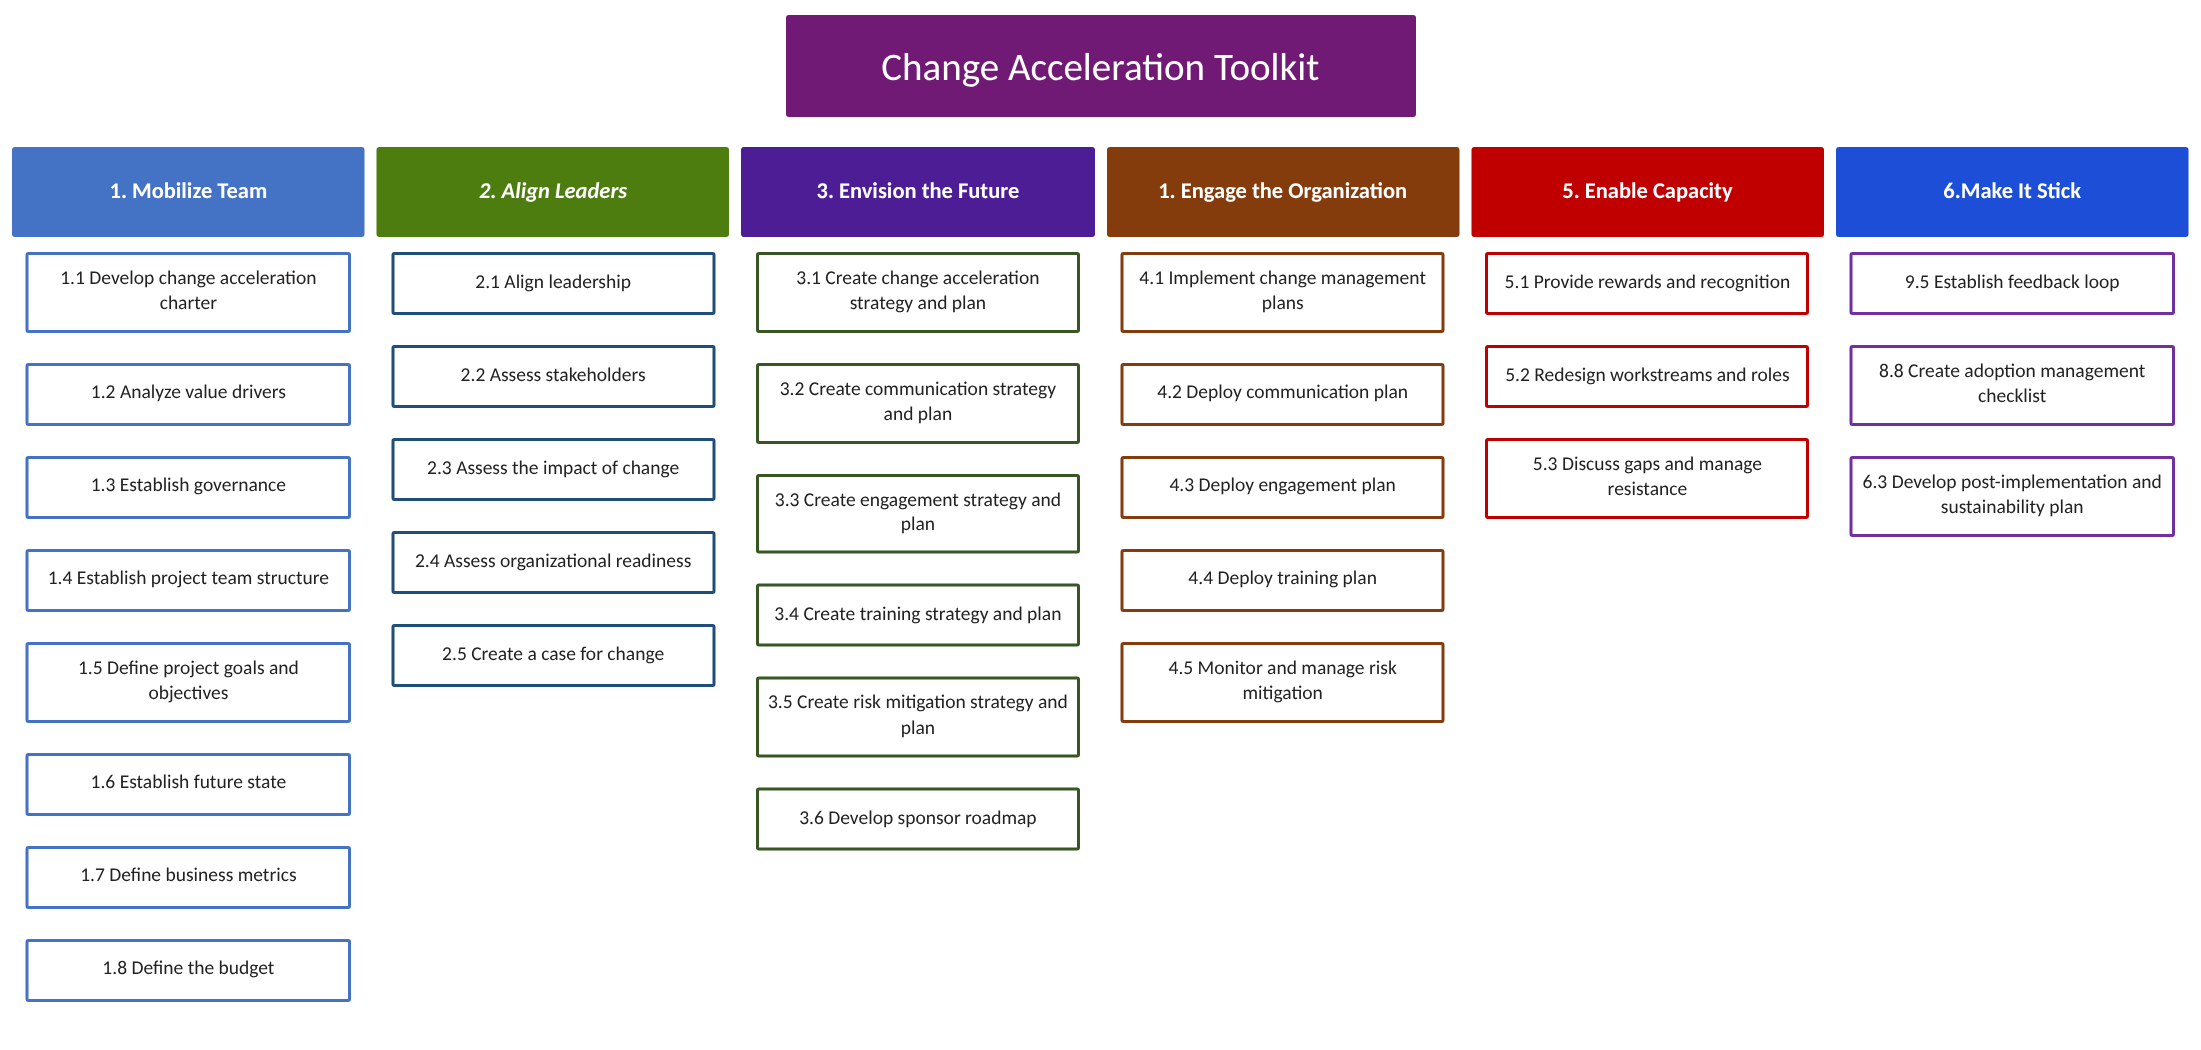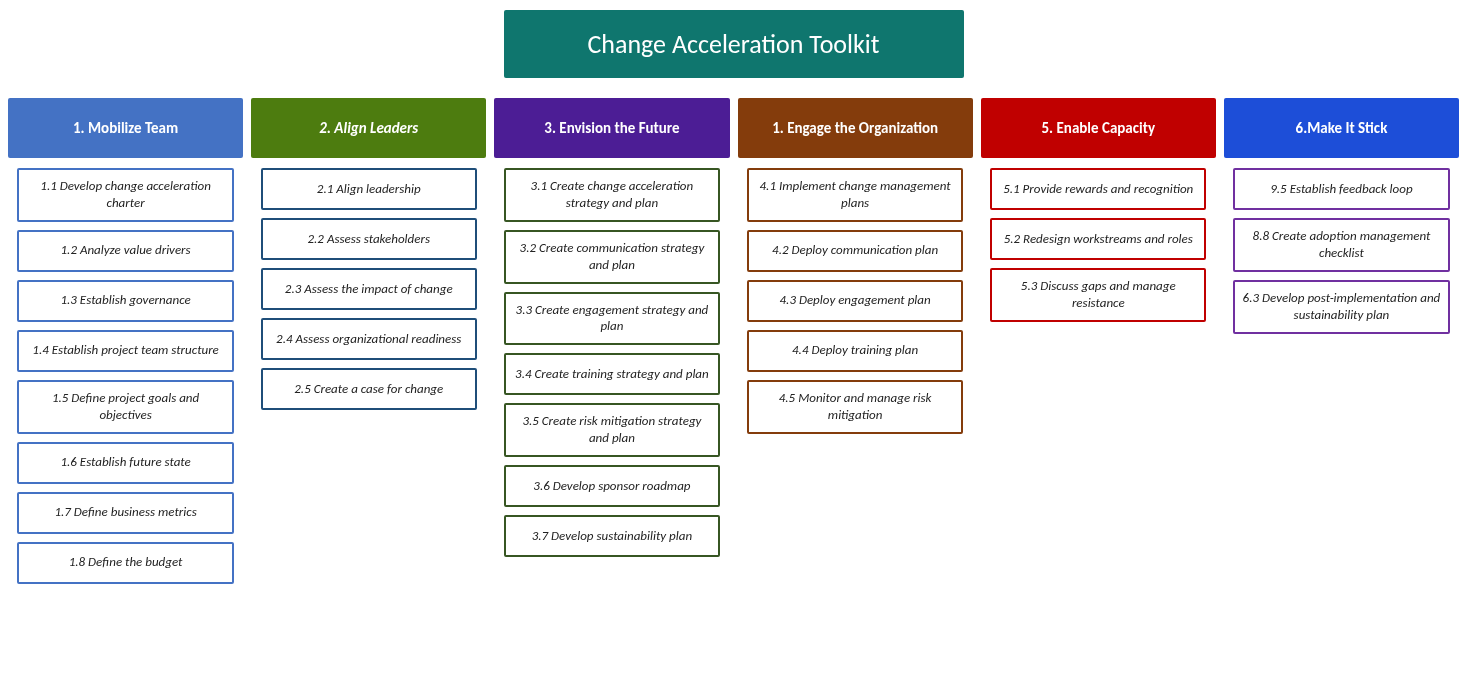--- a/index.html
+++ b/index.html
@@ -11,28 +11,28 @@
       overflow-x: hidden;
     }
 
     .page-wrapper {
       width: 1467px;
       padding: 10px 8px;
     }
 
     
     .title-bar {
-      background: #0f766e;
+      background: #701a75;
       color: white;
       text-align: center;
       font-size: 26px;
       font-weight: 400;
       padding: 18px 20px;
       margin: 0 auto 20px auto;
-      width: 460px;
+      width: 420px;
       border-radius: 2px;
     }
 
     
     .columns-wrapper {
       display: flex;
       flex-direction: row;
       gap: 8px;
       align-items: flex-start;
       width: 100%;
@@ -68,31 +68,30 @@
     .col-header.brown    { background: #843C0C; }
     .col-header.red      { background: #C00000; }
     .col-header.purple   { background: #1d4ed8; }
 
     
     .item-box {
       width: 92%;
       text-align: center;
       font-size: 13px;
       padding: 8px 6px;
-      margin-bottom: 8px;
+      margin-bottom: 20px;
       border-width: 2px;
       border-style: solid;
       border-radius: 2px;
       background: white;
       min-height: 42px;
       display: flex;
       align-items: center;
       justify-content: center;
       line-height: 1.3;
-      font-style: italic;
     }
 
     .item-box.blue   { border-color: #4472C4; color: #222; }
     .item-box.darkblue { border-color: #1F4E79; color: #222; }
     .item-box.green  { border-color: #375623; color: #222; }
     .item-box.brown  { border-color: #843C0C; color: #222; }
     .item-box.red    { border-color: #C00000; color: #222; }
     .item-box.purple { border-color: #7030A0; color: #222; }
   </style>
 </head>
@@ -124,21 +123,20 @@
         <div class="item-box darkblue">2.5 Create a case for change</div>
       </div>
       <div class="column">
         <div class="col-header green">3. Envision the Future</div>
         <div class="item-box green">3.1 Create change acceleration strategy and plan</div>
         <div class="item-box green">3.2 Create communication strategy and plan</div>
         <div class="item-box green">3.3 Create engagement strategy and plan</div>
         <div class="item-box green">3.4 Create training strategy and plan</div>
         <div class="item-box green">3.5 Create risk mitigation strategy and plan</div>
         <div class="item-box green">3.6 Develop sponsor roadmap</div>
-        <div class="item-box green">3.7 Develop sustainability plan</div>
       </div>
       <div class="column">
         <div class="col-header brown">1. Engage the Organization</div>
         <div class="item-box brown">4.1 Implement change management plans</div>
         <div class="item-box brown">4.2 Deploy communication plan</div>
         <div class="item-box brown">4.3 Deploy engagement plan</div>
         <div class="item-box brown">4.4 Deploy training plan</div>
         <div class="item-box brown">4.5 Monitor and manage risk mitigation</div>
       </div>
       <div class="column">

